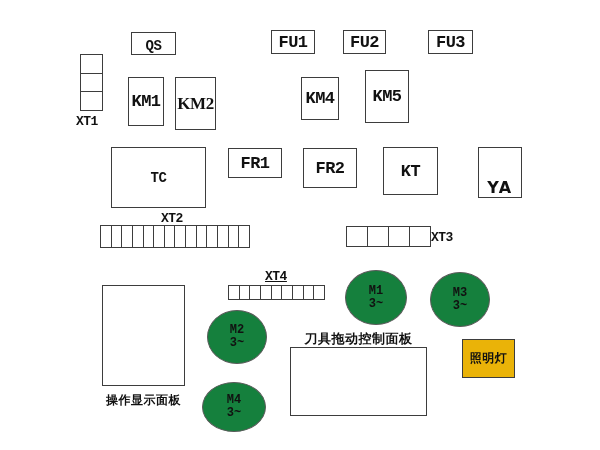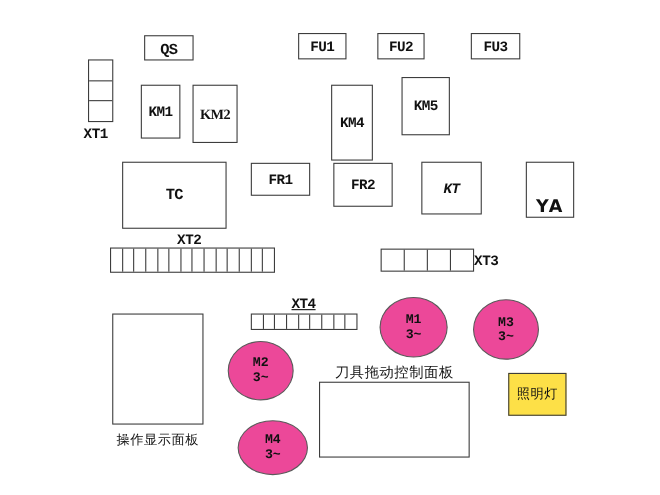--- a/index.html
+++ b/index.html
@@ -6,21 +6,21 @@
   .canvas{
     position:relative;width:600px;height:450px;background:#fff;
     font-family:"Liberation Mono","DejaVu Sans Mono",monospace;
     color:#111;overflow:hidden;
   }
   .box{
     position:absolute;border:1.5px solid #3d3d3d;background:#fff;
     display:flex;align-items:center;justify-content:center;box-sizing:border-box;
   }
   .lbl{
-    font-weight:bold;font-size:13px;letter-spacing:-0.5px;white-space:nowrap;
+    font-weight:bold;font-size:17px;letter-spacing:-0.5px;white-space:nowrap;
   }
   .lbl-lg{font-size:14px;}
   
   .box.qs{overflow:visible;align-items:flex-start;text-align:right;}
   .box.qs .lbl{margin-top:5px;font-size:14px;}
   
   .box.ya{align-items:flex-end;}
   .box.ya .lbl{
     margin-top:6px;font-family:"DejaVu Sans","Liberation Sans",sans-serif;
     font-size:16px;letter-spacing:1.5px;
@@ -32,32 +32,32 @@
   .strip.v{flex-direction:column;}
   .strip .cell{flex:1;border-right:1.4px solid #3d3d3d;}
   .strip .cell:last-child{border-right:none;}
   .strip.v .cell{border-right:none;border-bottom:1.4px solid #3d3d3d;}
   .strip.v .cell:last-child{border-bottom:none;}
   .free-lbl{
     position:absolute;font-weight:bold;font-size:13px;letter-spacing:-0.5px;
     white-space:nowrap;
   }
   .motor{
-    position:absolute;border:1.2px solid #5a5a5a;border-radius:50%;background:#ec4899;
+    position:absolute;border:1.2px solid #5a5a5a;border-radius:50%;background:#15803d;
     display:flex;flex-direction:column;align-items:center;justify-content:center;
     box-sizing:border-box;
   }
   .motor div{font-weight:bold;font-size:12px;line-height:13px;}
   .rect{position:absolute;border:1.5px solid #3d3d3d;background:#fff;box-sizing:border-box;}
   .cn{
     font-family:"DejaVu Sans","Liberation Sans",sans-serif;
-    font-weight:normal;font-size:12px;letter-spacing:0.5px;text-align:center;
+    font-weight:bold;font-size:12px;letter-spacing:0.5px;text-align:center;
   }
   .lamp{
-    position:absolute;border:1.4px solid #3d3d3d;background:#fde047;
+    position:absolute;border:1.4px solid #3d3d3d;background:#eab308;
     display:flex;align-items:center;justify-content:center;box-sizing:border-box;
   }
 </style>
 </head>
 <body>
 
 <div class="canvas">
 
   <div class="box qs" style="left:131px;top:32px;width:45px;height:23px;">
     <span class="lbl">QS</span>
@@ -78,37 +78,37 @@
       <div class="cell"></div>
     </div>
   <div class="free-lbl" style="left:76px;top:114px;">XT1</div>
 
   <div class="box" style="left:118px;top:77px;width:36px;height:49px;margin-left:10px;">
     <span class="lbl">KM1</span>
   </div>
   <div class="box" style="left:175px;top:77px;width:41px;height:53px;font-family:Liberation Serif, serif;">
     <span class="lbl">KM2</span>
   </div>
-  <div class="box" style="left:301px;top:77px;width:38px;height:69px;">
+  <div class="box" style="left:301px;top:77px;width:38px;height:43px;">
     <span class="lbl">KM4</span>
   </div>
   <div class="box" style="left:365px;top:70px;width:44px;height:53px;">
     <span class="lbl">KM5</span>
   </div>
 
   <div class="box" style="left:111px;top:147px;width:95px;height:61px;">
     <span class="lbl lbl-lg">TC</span>
   </div>
   <div class="box" style="left:228px;top:148px;width:54px;height:30px;">
     <span class="lbl">FR1</span>
   </div>
   <div class="box" style="left:303px;top:148px;width:54px;height:40px;">
     <span class="lbl">FR2</span>
   </div>
-  <div class="box" style="left:383px;top:147px;width:55px;height:48px;font-style:italic;">
+  <div class="box" style="left:383px;top:147px;width:55px;height:48px;">
     <span class="lbl">KT</span>
   </div>
   <div class="box ya" style="left:478px;top:147px;width:44px;height:51px;">
     <span class="lbl">YA</span>
   </div>
 
   <div class="free-lbl" style="left:161px;top:211px;">XT2</div>
   <div class="strip" style="left:100px;top:225px;width:150px;height:23px;">
       <div class="cell"></div>
       <div class="cell"></div>
@@ -152,21 +152,21 @@
     <div>3~</div>
   </div>
   <div class="motor" style="left:430px;top:272px;width:60px;height:55px;">
     <div>M3</div>
     <div>3~</div>
   </div>
   <div class="motor" style="left:207px;top:310px;width:60px;height:54px;">
     <div>M2</div>
     <div>3~</div>
   </div>
-  <div class="motor" style="left:216px;top:382px;width:64px;height:50px;align-items:center;">
+  <div class="motor" style="left:202px;top:382px;width:64px;height:50px;align-items:center;">
     <div>M4</div>
     <div>3~</div>
   </div>
 
   <div class="rect" style="left:102px;top:285px;width:83px;height:101px;"></div>
   <div class="free-lbl cn" style="left:102px;top:392px;width:83px;">操作显示面板</div>
 
   <div class="free-lbl cn" style="left:290px;top:330px;width:137px;font-size:13px;">刀具拖动控制面板</div>
   <div class="rect" style="left:290px;top:347px;width:137px;height:69px;"></div>
 

